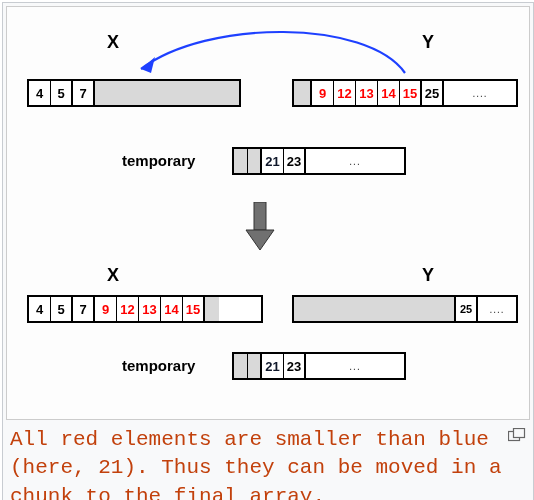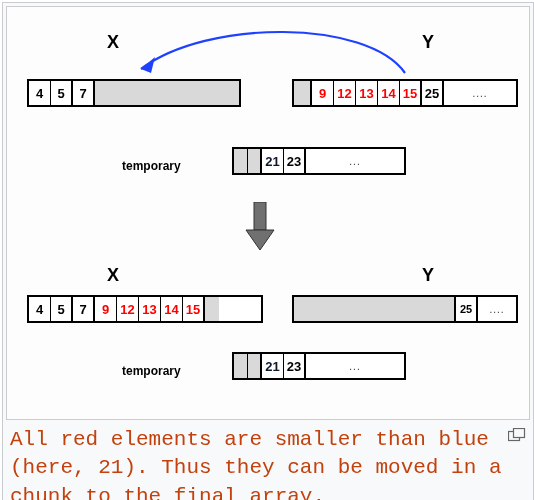--- a/index.html
+++ b/index.html
@@ -50,22 +50,21 @@
   .cell.red { color: #ff0000; }
   .cell.blue { color: #0f172a; }
   .cell.blk { color: #000; }
   .cell.gray { background: #d9d9d9; }
   .cell.narrow { min-width: 8px; }
   .cell.thick-right { border-right: 2px solid #000; }
   .cell.ellipsis { font-size: 10px; letter-spacing: 1px; font-weight: normal; color:#333;}
   .temp-label {
     position:absolute;
     font-weight:bold;
-    font-size:12px;
-    margin-top:7px;
+    font-size:15px;
   }
   .caption-row {
     display:flex;
     align-items:flex-start;
     padding: 6px 4px 2px 4px;
   }
   .caption {
     font-family: "Courier New", monospace;
     font-size: 21px;
     color: #c2410c;

